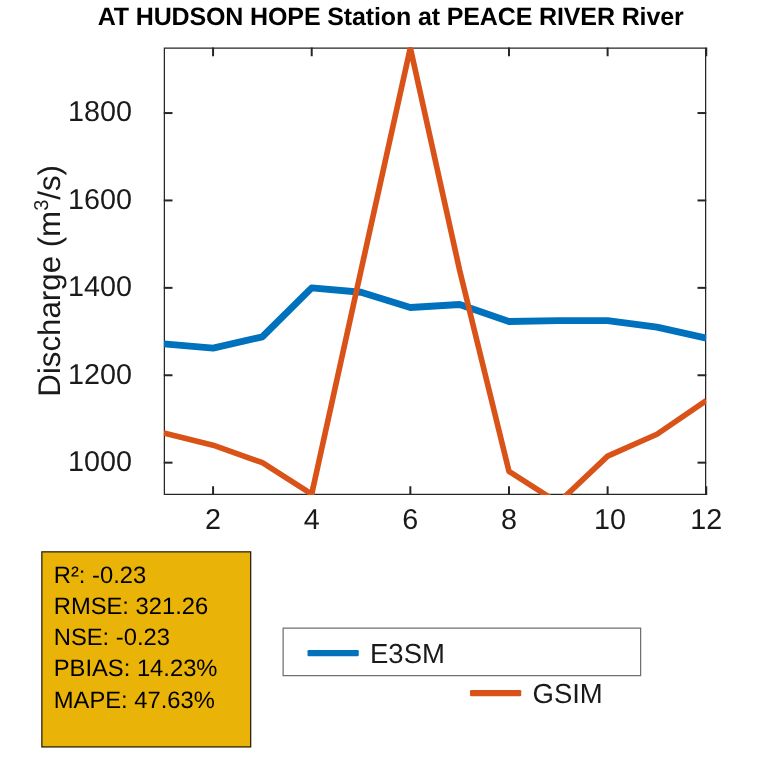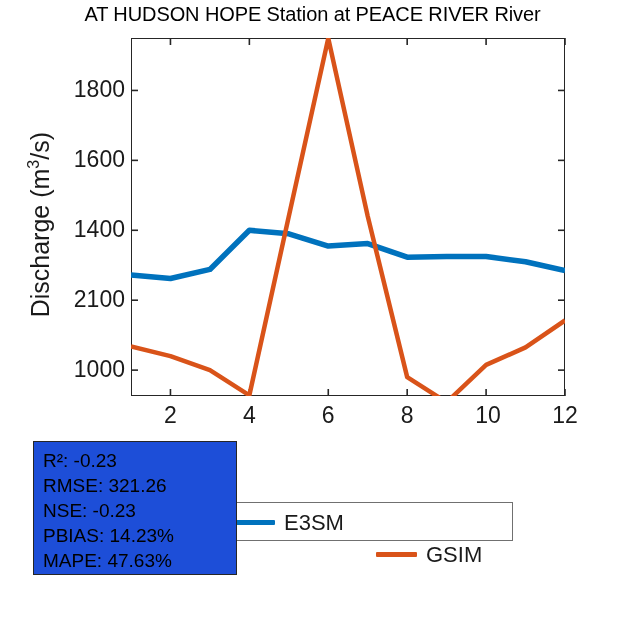--- a/index.html
+++ b/index.html
@@ -6,36 +6,36 @@
   body{
     width:625px;height:625px;background:#ffffff;
     font-family:"Liberation Sans",sans-serif;
     color:#000;overflow:hidden;position:relative;
   }
   #root{position:absolute;inset:0;}
 
   
   .chart-title{
     position:absolute;left:0;top:3px;width:625px;
-    text-align:center;font-size:20px;font-weight:normal;
+    text-align:center;font-size:20px;font-weight:bold;
     letter-spacing:-0.1px;white-space:nowrap;
   }
 
   
   .plot-frame{
     position:absolute;left:131px;top:38px;
     width:434px;height:358px;
     border:1.6px solid #262626;
     box-sizing:border-box;background:#fff;
   }
   .svg-layer{position:absolute;left:0;top:0;width:625px;height:625px;pointer-events:none;}
 
   
   .ytick{
-    position:absolute;right:0;width:90px;text-align:right;
+    position:absolute;right:0;width:90px;text-align:center;
     font-size:23px;color:#1a1a1a;line-height:1;
   }
   .ytick-wrap{position:absolute;left:0;top:0;width:125px;height:625px;}
   .xtick{
     position:absolute;width:60px;text-align:center;
     font-size:23px;color:#1a1a1a;line-height:1;top:404px;
   }
 
   
   .ylabel{
@@ -46,36 +46,36 @@
   }
   .ylabel sup{font-size:16px;vertical-align:super;}
   .xlabel{
     position:absolute;left:131px;top:440px;width:434px;
     text-align:center;font-size:25px;color:#1a1a1a;
   }
 
   
   .stats-box{
     position:absolute;left:33px;top:441px;
-    width:204px;
-    border:1.6px solid #262626;background:#1d4ed8;
-    padding:6px 0 1px 9px;box-sizing:border-box;
+    width:168px;
+    border:1.6px solid #262626;background:#eab308;
+    padding:6px 0 24px 9px;box-sizing:border-box;
     z-index:6;
   }
   .stats-line{font-size:19px;line-height:25px;color:#000;white-space:nowrap;}
 
   
   .legend-box{
     position:absolute;left:226px;top:502px;
     width:287px;height:39px;
     border:1.1px solid #707070;background:#fff;
     box-sizing:border-box;z-index:5;
   }
   .legend-entry{position:absolute;top:0;height:39px;display:flex;align-items:center;}
-  .legend-entry.e1{left:7px;text-align:right;}
+  .legend-entry.e1{left:19px;text-align:right;}
   .legend-entry.e2{left:149px;margin-top:32px;}
   .legend-swatch{width:41px;height:5px;border-radius:1px;margin-right:9px;}
   .legend-label{font-size:22px;color:#1a1a1a;line-height:1;}
 </style>
 </head>
 <body>
 
 <div id="root">
 
   <div class="chart-title">AT HUDSON HOPE  Station at  PEACE RIVER  River</div>
@@ -111,21 +111,21 @@
         <clipPath id="plotclip">
           <rect x="131" y="38" width="434" height="358"></rect>
         </clipPath>
         <polyline points="131.00,275.04 170.45,278.53 209.91,269.44 249.36,230.29 288.82,233.78 328.27,246.02 367.73,243.57 407.18,257.21 446.64,256.51 486.09,256.51 525.55,261.75 565.00,270.49" fill="none" stroke="#0072BD" stroke-width="5.5" stroke-linejoin="round" stroke-linecap="butt" clip-path="url(#plotclip)"></polyline>
         <polyline points="131.00,346.36 170.45,356.14 209.91,370.13 249.36,395.30 288.82,216.30 328.27,38.35 367.73,216.30 407.18,377.12 446.64,402.29 486.09,364.88 525.55,347.40 565.00,320.48" fill="none" stroke="#D95319" stroke-width="4.5" stroke-linejoin="round" stroke-linecap="butt" clip-path="url(#plotclip)"></polyline>
       </g>
   </svg>
 
   <div class="ytick-wrap" id="ytick-wrap">
       <div class="ytick" style="top: 358.129px;">1000</div>
-      <div class="ytick" style="top: 288.207px;">2100</div>
+      <div class="ytick" style="top: 288.207px;">1200</div>
       <div class="ytick" style="top: 218.285px;">1400</div>
       <div class="ytick" style="top: 148.363px;">1600</div>
       <div class="ytick" style="top: 78.4414px;">1800</div>
     </div>
   <div id="xtick-wrap">
       <div class="xtick" style="left: 140.455px;">2</div>
       <div class="xtick" style="left: 219.364px;">4</div>
       <div class="xtick" style="left: 298.273px;">6</div>
       <div class="xtick" style="left: 377.182px;">8</div>
       <div class="xtick" style="left: 458px;">10</div>

